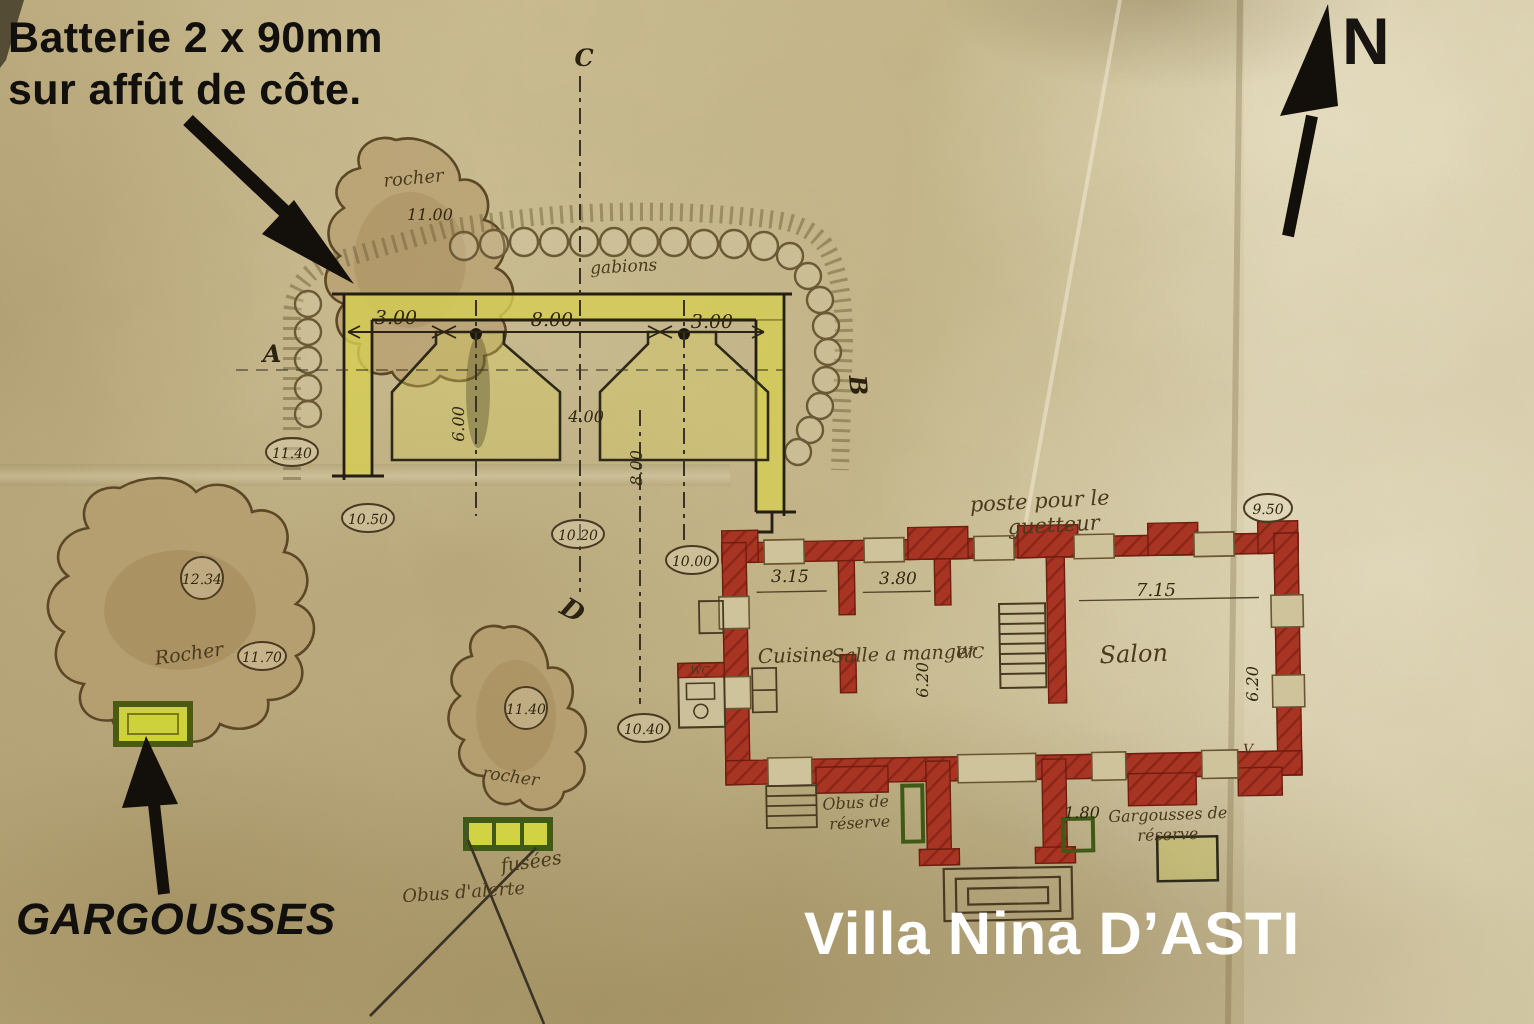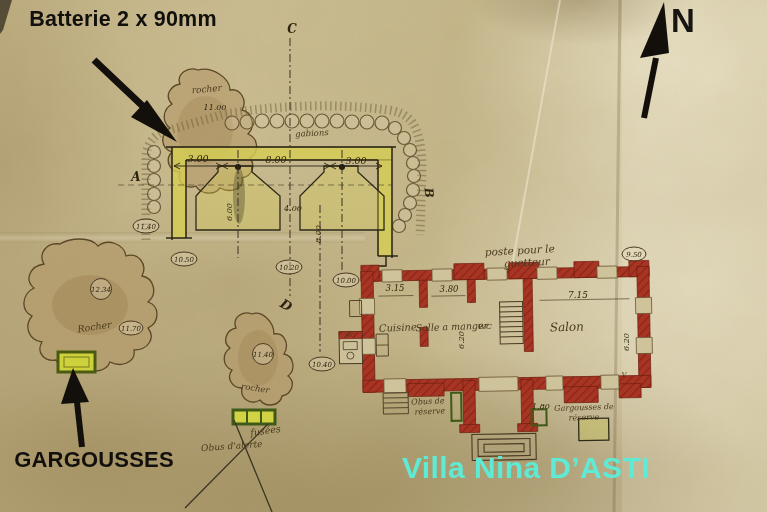--- a/index.html
+++ b/index.html
@@ -12,25 +12,25 @@
       radial-gradient(ellipse 520px 300px at 12% 88%, rgba(118,94,44,.30), transparent 75%),
       radial-gradient(ellipse 640px 220px at 42% 99%, rgba(108,86,38,.32), transparent 75%),
       radial-gradient(ellipse 300px 190px at 70% 92%, rgba(112,90,44,.22), transparent 70%),
       radial-gradient(ellipse 260px 160px at 30% 55%, rgba(128,104,54,.18), transparent 70%),
       radial-gradient(ellipse 210px 320px at 0% 32%, rgba(122,98,48,.22), transparent 72%),
       radial-gradient(ellipse 150px 60px at 76% 0%, rgba(96,76,34,.38), transparent 75%),
       linear-gradient(100deg,#c2b286 0%,#cbbd92 30%,#c5b78b 55%,#d4c9a5 78%,#cfc49d 100%);}
   .crease-h{position:absolute;left:0;top:232px;width:365px;height:11px;
     background:linear-gradient(180deg, rgba(92,72,32,.10), rgba(255,250,230,.22) 55%, rgba(92,72,32,.08));}
   svg.plan{position:absolute;left:0;top:0;}
-  .note{position:absolute;color:#12100d;font-weight:bold;text-align:center;
+  .note{position:absolute;color:#12100d;font-weight:bold;text-align:left;
         letter-spacing:.2px;line-height:1.22;}
   .battery-note{left:4px;top:6px;width:238px;font-size:21.5px;}
-  .gargousses-note{left:8px;top:447px;width:172px;font-size:22px;}
-  .villa-title{position:absolute;left:402px;top:451px;width:300px;color:#5eead4;
+  .gargousses-note{left:8px;top:447px;width:172px;font-size:22px;font-style:italic;}
+  .villa-title{position:absolute;left:402px;top:451px;width:300px;color:#ffffff;
         font-weight:bold;font-size:30px;letter-spacing:.4px;}
   .compass-n{position:absolute;left:671px;top:2px;color:#171411;font-weight:bold;
         font-size:33px;}
   .hand{font-family:"DejaVu Serif",serif;font-style:italic;fill:#4a3a1e;}
   .num{font-family:"DejaVu Serif",serif;font-style:italic;fill:#30270f;}
   .letter{font-family:"DejaVu Serif",serif;font-style:italic;font-weight:bold;fill:#2b230f;}
 </style>
 </head>
 <body>
 
@@ -324,19 +324,20 @@
       </g>
       <g>
         <line x1="644" y1="118" x2="656" y2="58" stroke="#13100c" stroke-width="6"></line>
         <polygon points="664,2 640,58 669,53"></polygon>
       </g>
     </g>
   </svg>
 
   <div class="note battery-note">
     <div>Batterie 2 x 90mm</div>
+    <div>sur affût de côte.</div>
   </div>
   <div class="note gargousses-note">
     <div>GARGOUSSES</div>
   </div>
   <div class="villa-title">Villa Nina D’ASTI</div>
   <div class="compass-n">N</div>
 </div>
 
 </body></html>

